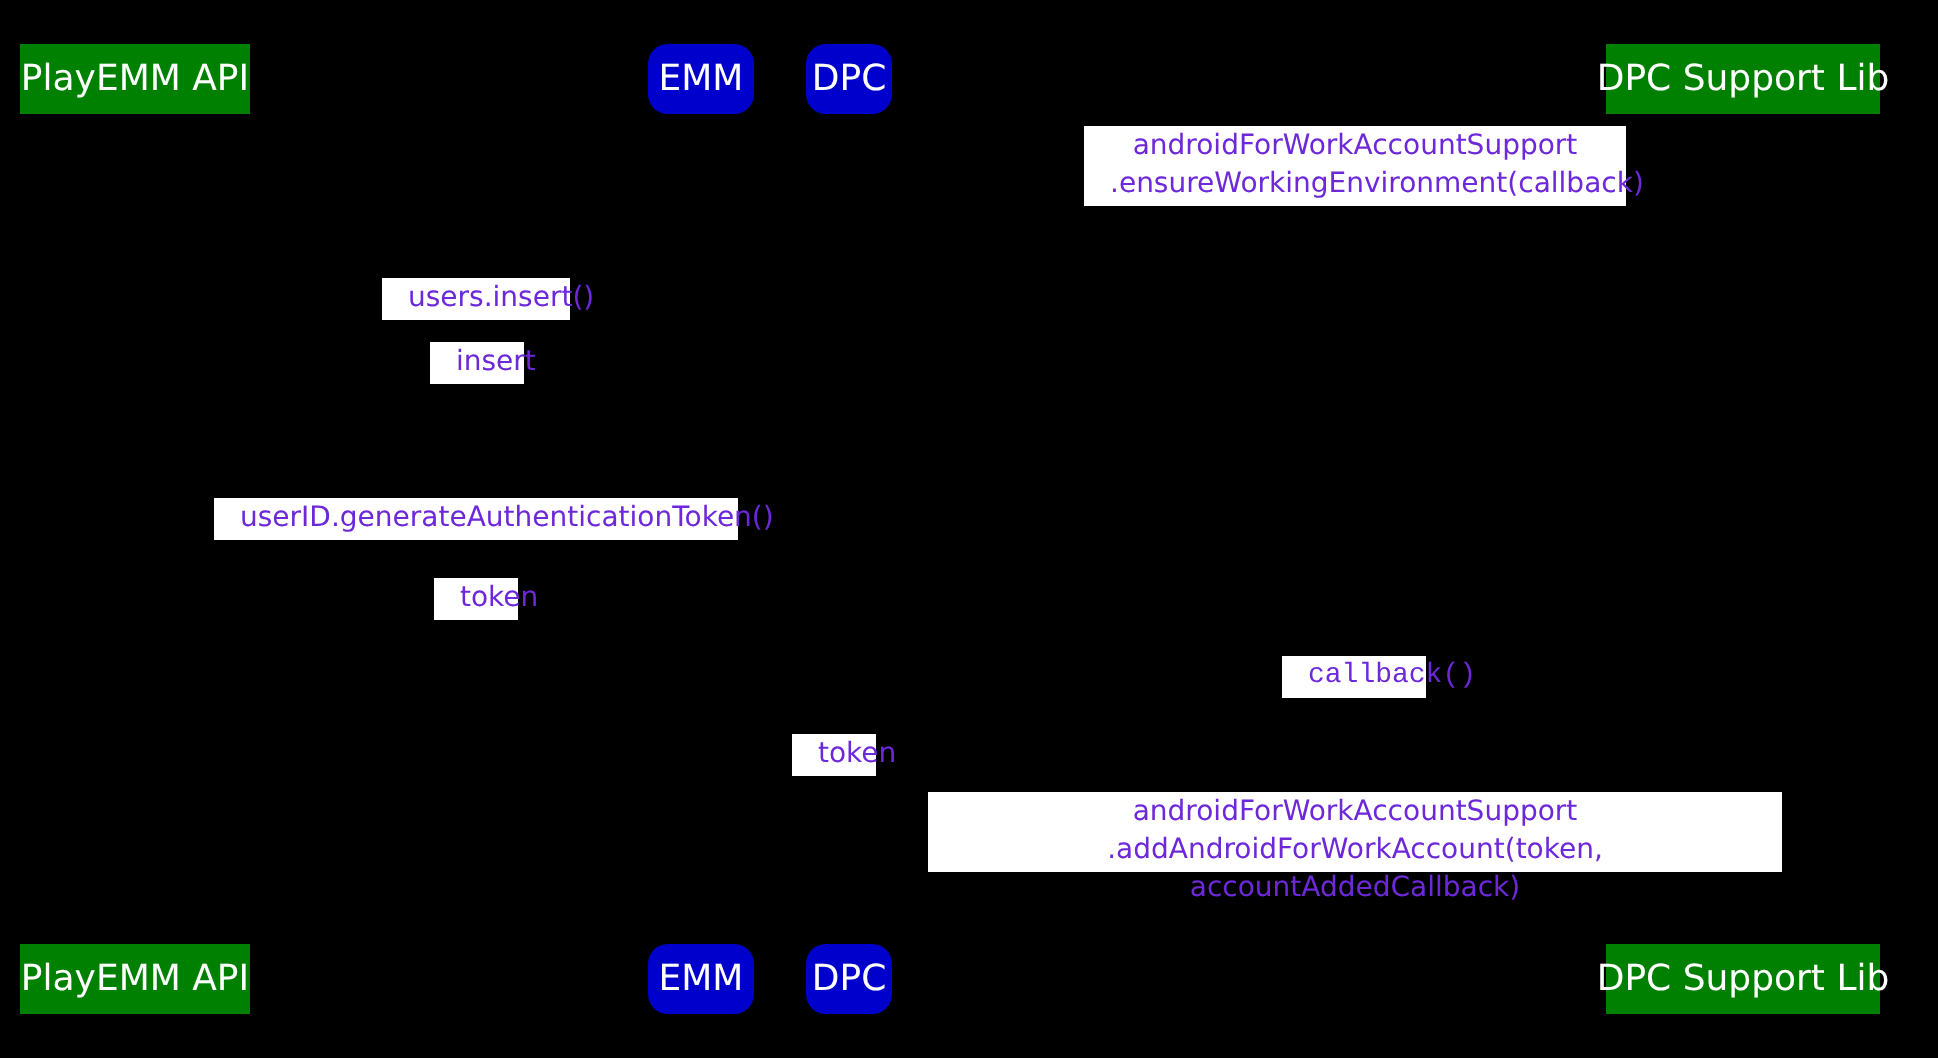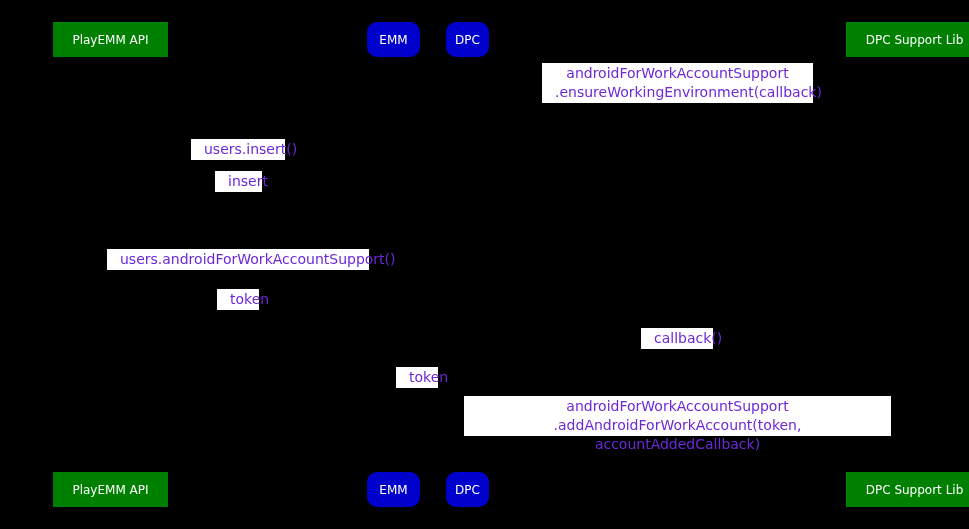--- a/index.html
+++ b/index.html
@@ -18,28 +18,27 @@
     position: absolute;
     left: 0;
     top: 0;
     width: 969px;
     height: 529px;
   }
   .lifeline-box {
     position: absolute;
     box-sizing: border-box;
     color: #ffffff;
-    font-size: 12px;
+    font-size: 18px;
     line-height: 1;
     display: flex;
     align-items: center;
     justify-content: center;
     white-space: nowrap;
     padding: 0 10px;
-    margin-left: 43px;
   }
   .lifeline-box.green { background: #008000; }
   .lifeline-box.blue  { background: #0000cc; border-radius: 10px; }
 
   .msg-label {
     position: absolute;
     box-sizing: border-box;
     background: #ffffff;
     color: #6d28d9;
     font-size: 14px;
@@ -59,19 +58,19 @@
     <div class="lifeline-box blue" style="left: 324px; top: 22px; width: 53px; height: 35px; background: rgb(0, 0, 204);">EMM</div>
     <div class="lifeline-box blue" style="left: 324px; top: 472px; width: 53px; height: 35px; background: rgb(0, 0, 204);">EMM</div>
     <div class="lifeline-box blue" style="left: 403px; top: 22px; width: 43px; height: 35px; background: rgb(0, 0, 204);">DPC</div>
     <div class="lifeline-box blue" style="left: 403px; top: 472px; width: 43px; height: 35px; background: rgb(0, 0, 204);">DPC</div>
     <div class="lifeline-box green" style="left: 803px; top: 22px; width: 137px; height: 35px; background: rgb(0, 128, 0);">DPC Support Lib</div>
     <div class="lifeline-box green" style="left: 803px; top: 472px; width: 137px; height: 35px; background: rgb(0, 128, 0);">DPC Support Lib</div>
     <div class="msg-label" style="left: 513px; top: 63px; width: 271px; height: 40px;">androidForWorkAccountSupport
 .ensureWorkingEnvironment(callback)</div>
     <div class="msg-label" style="left: 162px; top: 139px; width: 94px; height: 21px;">users.insert()</div>
     <div class="msg-label" style="left: 186px; top: 171px; width: 47px; height: 21px;">insert</div>
-    <div class="msg-label" style="left: 78px; top: 249px; width: 262px; height: 21px;">users.androidForWorkAccountSupport()</div>
+    <div class="msg-label" style="left: 78px; top: 249px; width: 262px; height: 21px;">userID.generateAuthenticationToken()</div>
     <div class="msg-label" style="left: 188px; top: 289px; width: 42px; height: 21px;">token</div>
-    <div class="msg-label" style="left: 612px; top: 328px; width: 72px; height: 21px;">callback()</div>
+    <div class="msg-label" style="left: 612px; top: 328px; width: 72px; height: 21px; font-family: Liberation Mono, monospace;">callback()</div>
     <div class="msg-label" style="left: 367px; top: 367px; width: 42px; height: 21px;">token</div>
     <div class="msg-label" style="left: 435px; top: 396px; width: 427px; height: 40px;">androidForWorkAccountSupport
 .addAndroidForWorkAccount(token, accountAddedCallback)</div>
   </div>
 
 </body></html>

